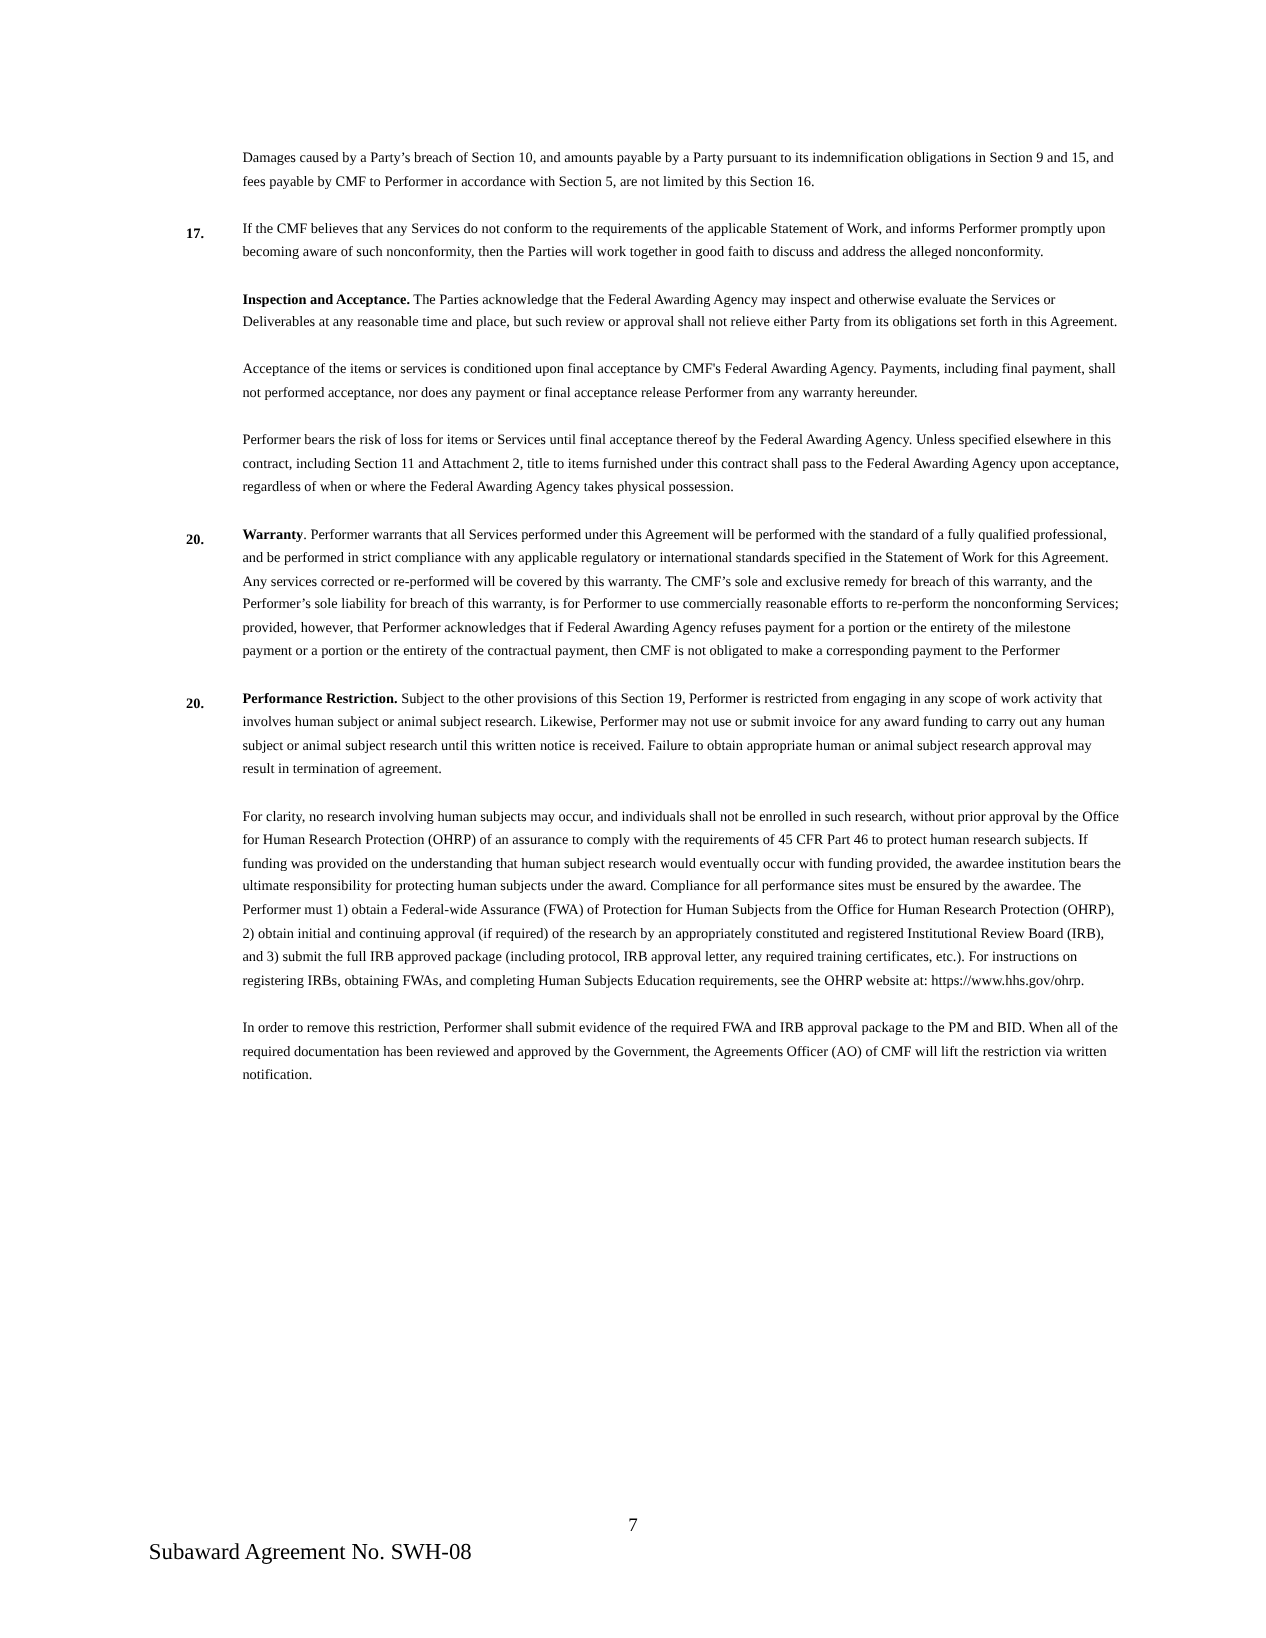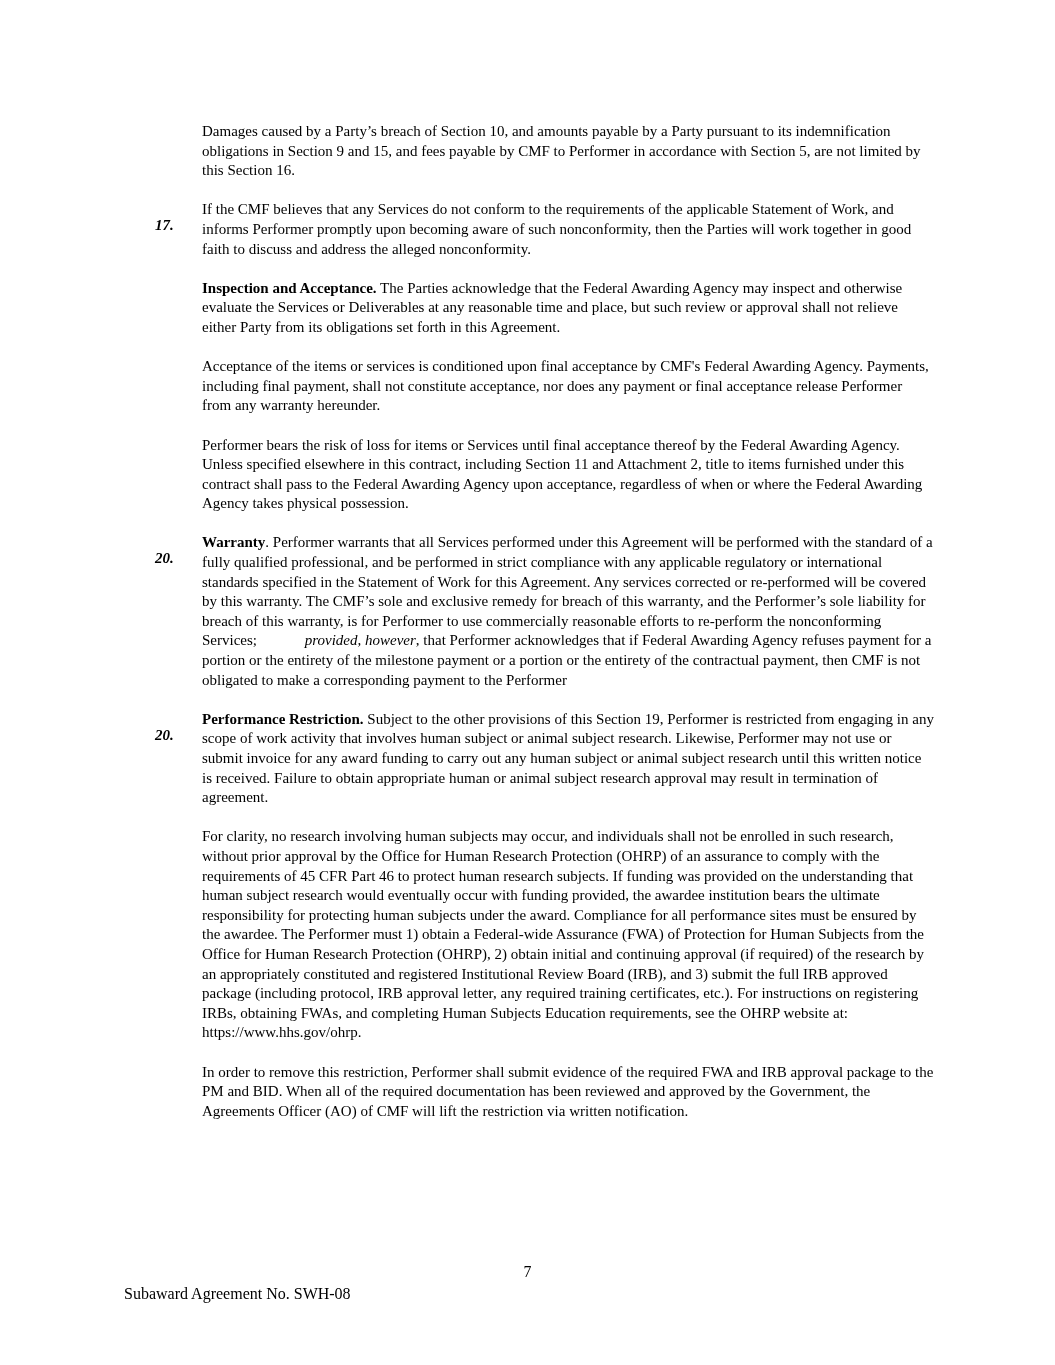--- a/index.html
+++ b/index.html
@@ -18,77 +18,74 @@
   .page {
     position: absolute;
     inset: 0;
     background: #ffffff;
   }
   .page-content {
     position: absolute;
     top: 122px;
     left: 202px;
     width: 733px;
-    font-size: 15px;
+    font-size: 12px;
     line-height: 19.6px;
     text-align: left;
   }
   .block {
     position: relative;
   }
   .sec-num {
     position: absolute;
     left: -47px;
-    top: 16px;
+    top: 4px;
     font-weight: bold;
-    font-style: italic;
   }
   .page-content p {
     margin: 0 0 19.6px 0;
   }
   .page-content p:last-child {
     margin-bottom: 19.6px;
   }
   .bold {
     font-weight: bold;
   }
   .italic {
-    font-style: italic;
-    margin-left: 44px;
   }
   .footer-page-number {
     position: absolute;
     top: 1262px;
     left: 0;
     width: 100%;
     text-align: center;
     font-size: 15.8px;
     line-height: 19.6px;
   }
   .footer-label {
     position: absolute;
     top: 1284px;
     left: 124px;
-    font-size: 16px;
+    font-size: 19px;
     line-height: 19.6px;
   }
 </style>
 </head>
 <body>
 
 <div class="page">
   <main class="page-content">
       <div class="block">
         <p><span>Damages caused by a Party’s breach of Section 10, and amounts payable by a Party pursuant to its indemnification obligations in Section 9 and 15, and fees payable by CMF to Performer in accordance with Section 5, are not limited by this Section 16.</span></p>
       </div>
       <div class="block">
         <span class="sec-num">17.</span>
         <p><span>If the CMF believes that any Services do not conform to the requirements of the applicable Statement of Work, and informs Performer promptly upon becoming aware of such nonconformity, then the Parties will work together in good faith to discuss and address the alleged nonconformity.</span></p>
         <p><span class="bold">Inspection and Acceptance.</span><span> The Parties acknowledge that the Federal Awarding Agency may inspect and otherwise evaluate the Services or Deliverables at any reasonable time and place, but such review or approval shall not relieve either Party from its obligations set forth in this Agreement.</span></p>
-        <p><span>Acceptance of the items or services is conditioned upon final acceptance by CMF's Federal Awarding Agency.  Payments, including final payment, shall not constitute acceptance, nor does any payment or final acceptance release Performer from any warranty hereunder.</span></p>
+        <p><span>Acceptance of the items or services is conditioned upon final acceptance by CMF's Federal Awarding Agency.  Payments, including final payment, shall not performed acceptance, nor does any payment or final acceptance release Performer from any warranty hereunder.</span></p>
         <p><span>Performer bears the risk of loss for items or Services until final acceptance thereof by the Federal Awarding Agency.  Unless specified elsewhere in this contract, including Section 11 and Attachment 2, title to items furnished under this contract shall pass to the Federal Awarding Agency upon acceptance, regardless of when or where the Federal Awarding Agency takes physical possession.</span></p>
       </div>
       <div class="block">
         <span class="sec-num">20.</span>
         <p><span class="bold">Warranty</span><span>.  Performer warrants that all Services performed under this Agreement will be performed with the standard of a fully qualified professional, and be performed in strict compliance with any applicable regulatory or international standards specified in the Statement of Work for this Agreement. Any services corrected or re-performed will be covered by this warranty. The CMF’s sole and exclusive remedy for breach of this warranty, and the Performer’s sole liability for breach of this warranty, is for Performer to use commercially reasonable efforts to re-perform the nonconforming Services; </span><span class="italic">provided, however</span><span>, that Performer acknowledges that if Federal Awarding Agency refuses payment for a portion or the entirety of the milestone payment or a portion or the entirety of the contractual payment, then CMF is not obligated to make a corresponding payment to the Performer</span></p>
       </div>
       <div class="block">
         <span class="sec-num">20.</span>
         <p><span class="bold">Performance Restriction.</span><span>  Subject to the other provisions of this Section 19, Performer is restricted from engaging in any scope of work activity that involves human subject or animal subject research. Likewise, Performer may not use or submit invoice for any award funding to carry out any human subject or animal subject research until this written notice is received. Failure to obtain appropriate human or animal subject research approval may result in termination of agreement.</span></p>
         <p><span>For clarity, no research involving human subjects may occur, and individuals shall not be enrolled in such research, without prior approval by the Office for Human Research Protection (OHRP) of an assurance to comply with the requirements of 45 CFR Part 46 to protect human research subjects. If funding was provided on the understanding that human subject research would eventually occur with funding provided, the awardee institution bears the ultimate responsibility for protecting human subjects under the award. Compliance for all performance sites must be ensured by the awardee. The Performer must 1) obtain a Federal-wide Assurance (FWA) of Protection for Human Subjects from the Office for Human Research Protection (OHRP), 2) obtain initial and continuing approval (if required) of the research by an appropriately constituted and registered Institutional Review Board (IRB), and 3) submit the full IRB approved package (including protocol, IRB approval letter, any required training certificates, etc.). For instructions on registering IRBs, obtaining FWAs, and completing Human Subjects Education requirements, see the OHRP website at: https://www.hhs.gov/ohrp.</span></p>

